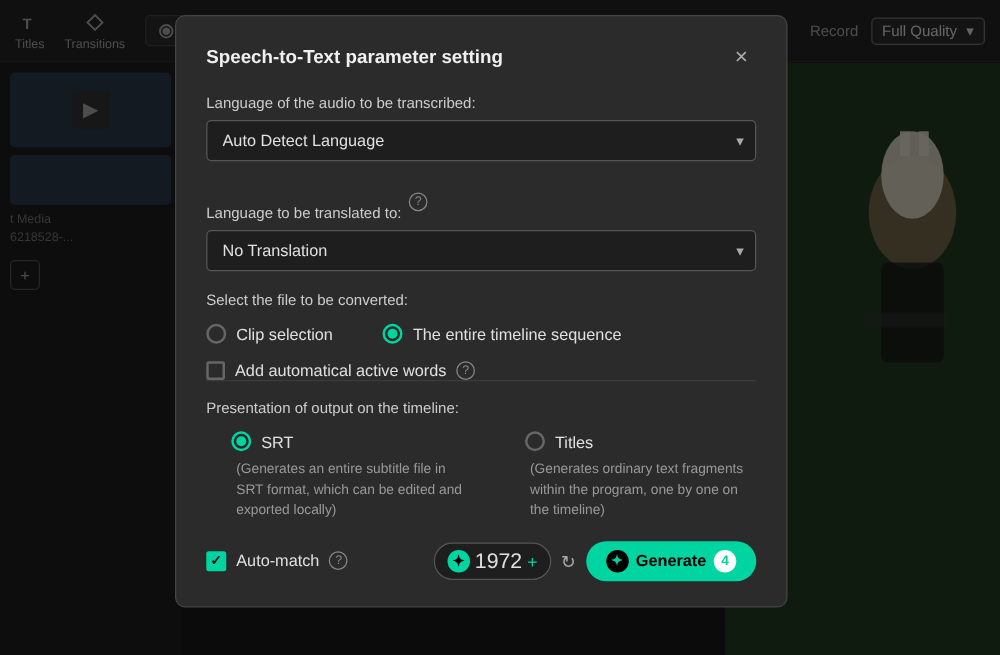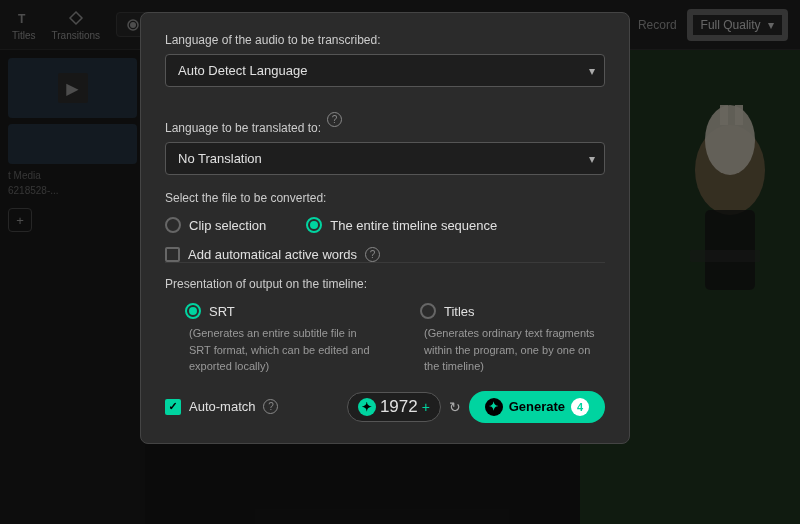--- a/index.html
+++ b/index.html
@@ -56,21 +56,21 @@
       margin-left: auto;
       display: flex;
       align-items: center;
       gap: 10px;
       font-size: 12px;
       color: #aaa;
     }
 
     .quality-select {
       background: #2d2d2d;
-      border: 6px solid #737373;
+      border: 1px solid #737373;
       border-radius: 4px;
       padding: 3px 8px;
       color: #e0e0e0;
       font-size: 12px;
     }
 
     .main-area {
       display: flex;
       height: calc(100% - 50px);
     }
@@ -553,20 +553,26 @@
         </svg>
       </div>
     </div>
   </div>
 </div>
 
 <div class="overlay"></div>
 
 <div class="dialog">
 
+  <div class="dialog-header">
+    <span class="dialog-title">Speech-to-Text parameter setting</span>
+    <button class="close-btn">
+      <span>×</span>
+    </button>
+  </div>
 
   <div class="field-label">Language of the audio to be transcribed:</div>
   <div class="select-wrapper">
     <select class="select-field">
       <option>Auto Detect Language</option>
     </select>
     <span class="select-arrow">▾</span>
   </div>
 
   <div style="display:flex;align-items:center;gap:6px;margin-bottom:7px;">

